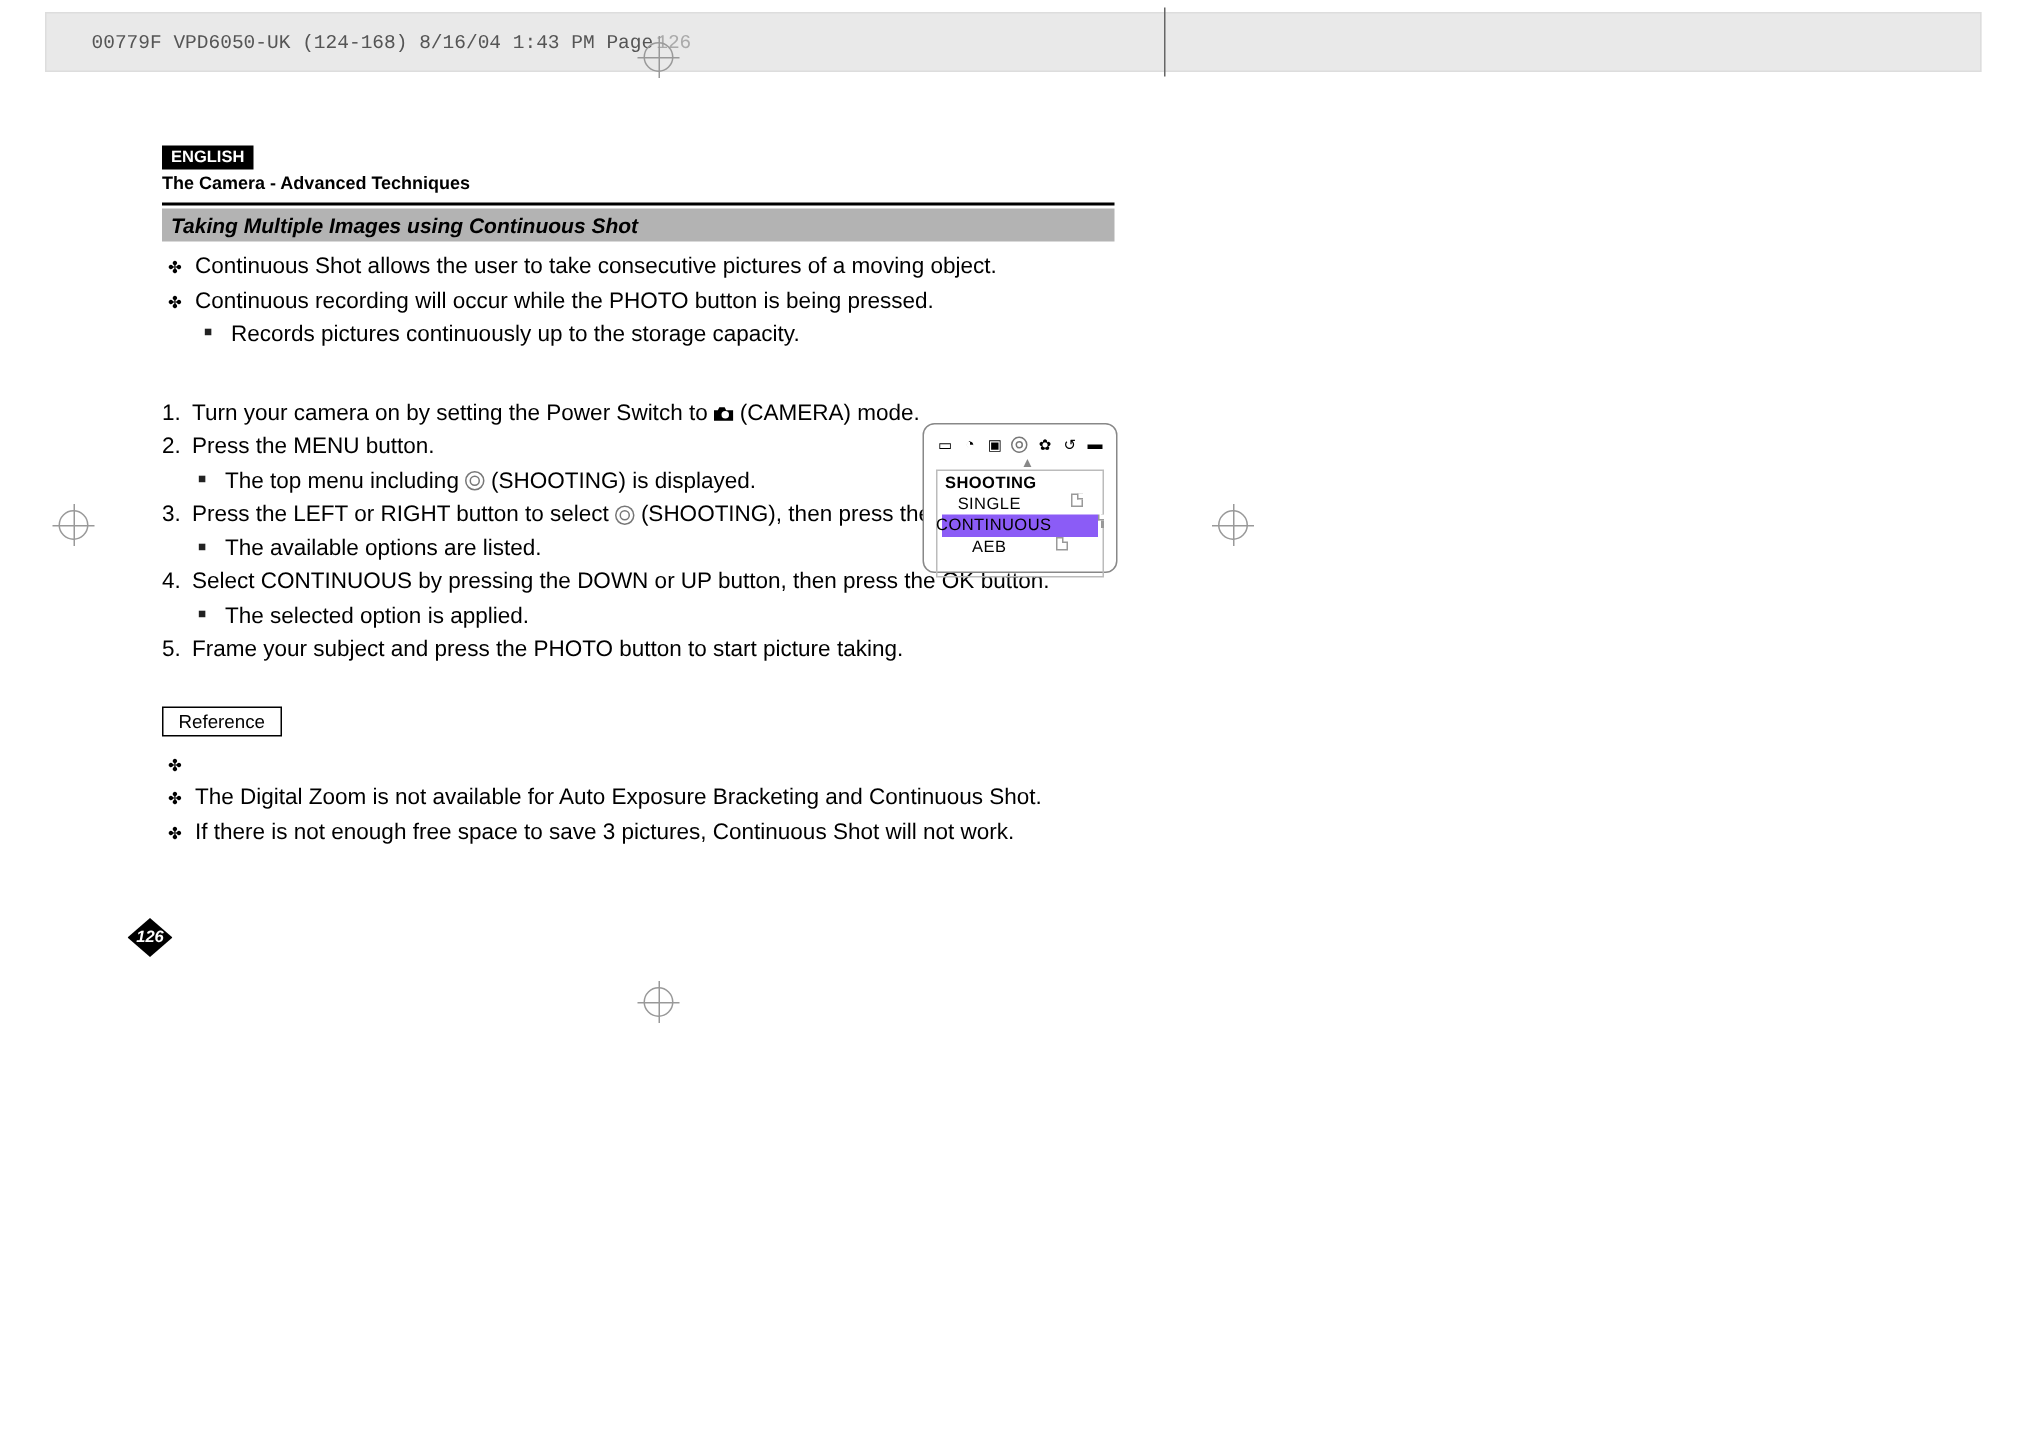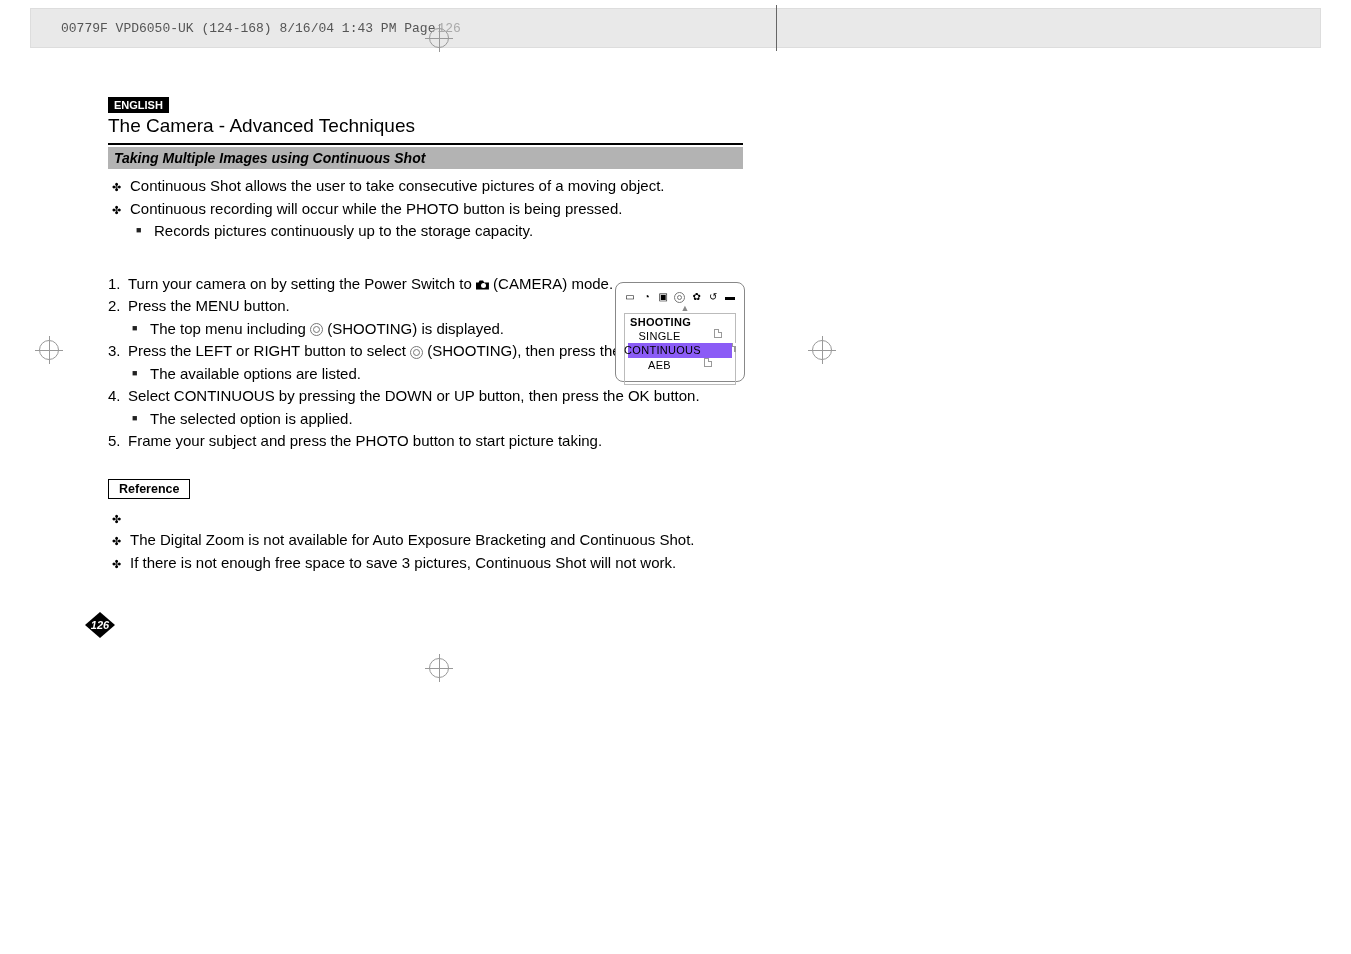--- a/index.html
+++ b/index.html
@@ -43,22 +43,22 @@
     }
     .lang-badge {
       display:inline-block;
       background:#000; color:#fff;
       font-weight:bold;
       font-size:11px;
       padding:2px 6px;
       margin-bottom:2px;
     }
     .title {
-      font-size:19px;
-      font-weight:normal;
+      font-size:12px;
+      font-weight:bold;
       margin-bottom:6px;
     }
     .hr { height:2px; background:#000; margin-bottom:2px;}
     .section-bar {
       background:#b3b3b3;
       color:#000;
       font-weight:bold;
       font-style: italic;
       font-size:14px;
       padding:3px 6px;
@@ -92,21 +92,20 @@
     }
     .lens-icon { width:13px; height:13px; border:1px solid #777; border-radius:50%; display:inline-block; vertical-align:middle; position:relative;}
     .lens-icon::after{content:""; position:absolute; top:2px; left:2px; right:2px; bottom:2px; border:1px solid #777; border-radius:50%;}
 
     .ref-box {
       border:1px solid #000;
       display:inline-block;
       padding:2px 10px;
       font-size:12.5px;
       margin-bottom:8px;
-      font-weight:bold;
     }
     .refs { margin-left:4px;}
 
     .lcd {
       position:absolute;
       top:282px; left:615px;
       width:130px; height:100px;
       border:1px solid #888;
       border-radius:8px;
       padding:6px 8px 6px 8px;

